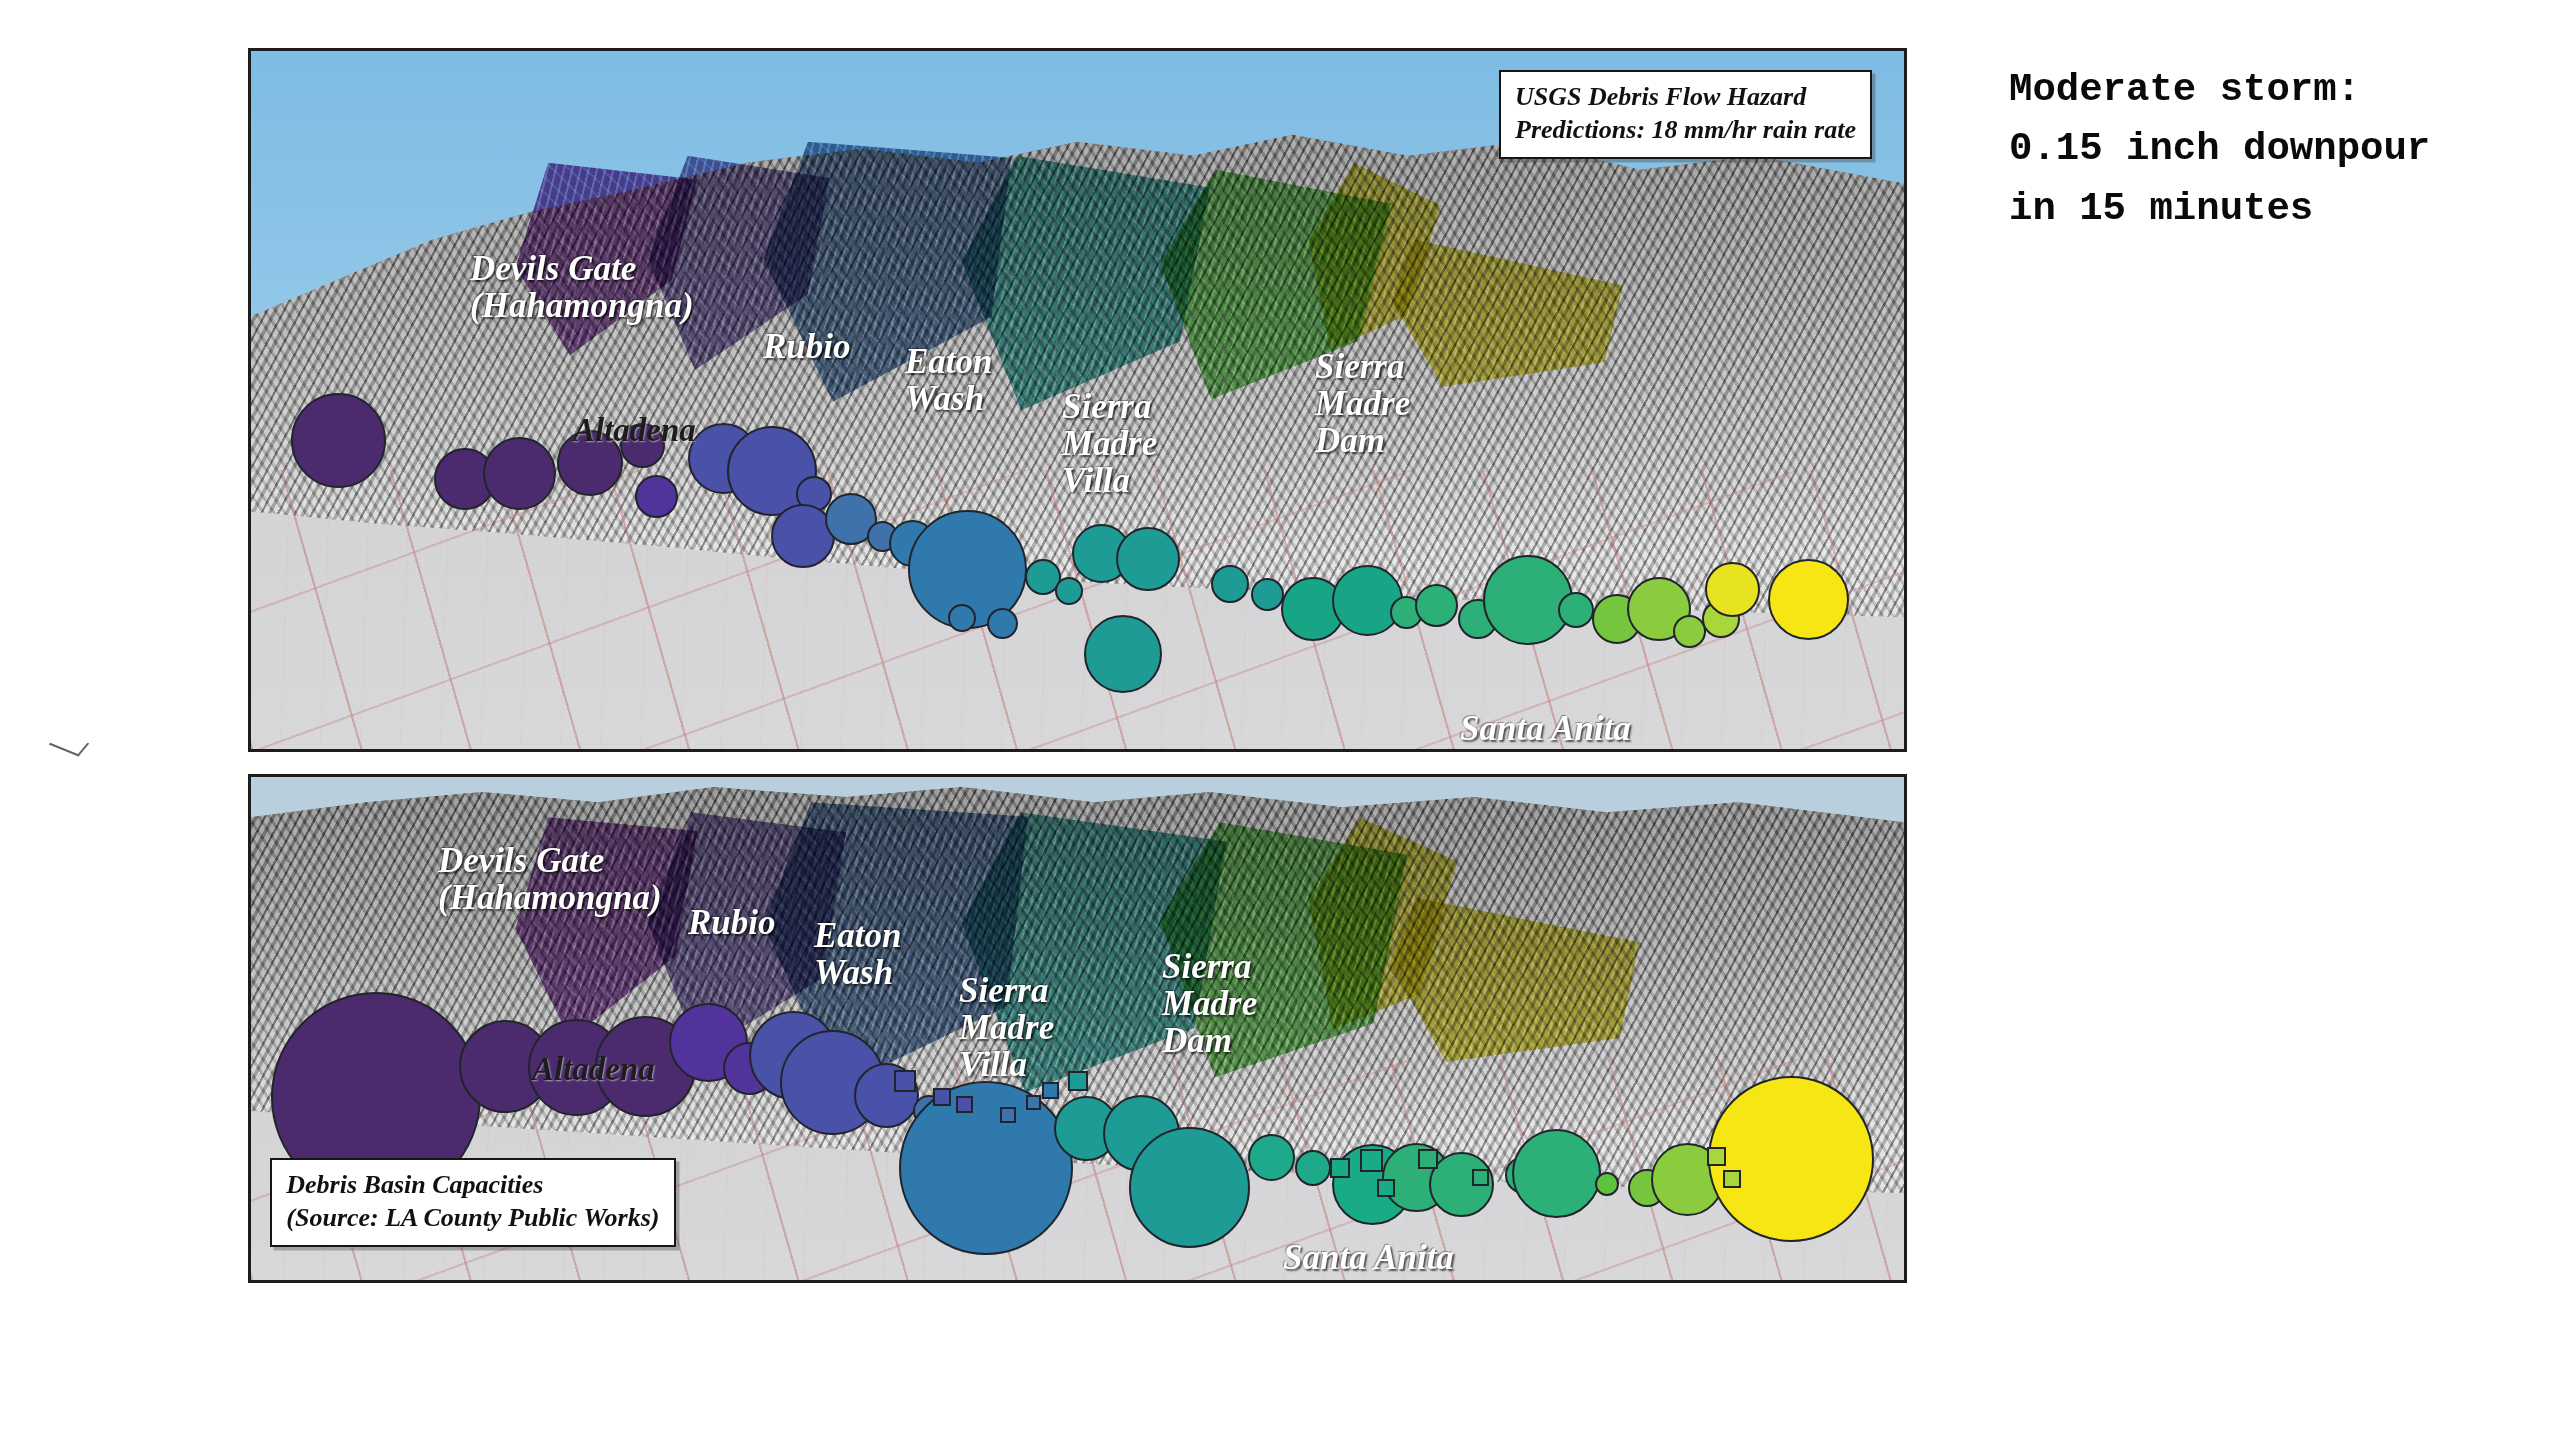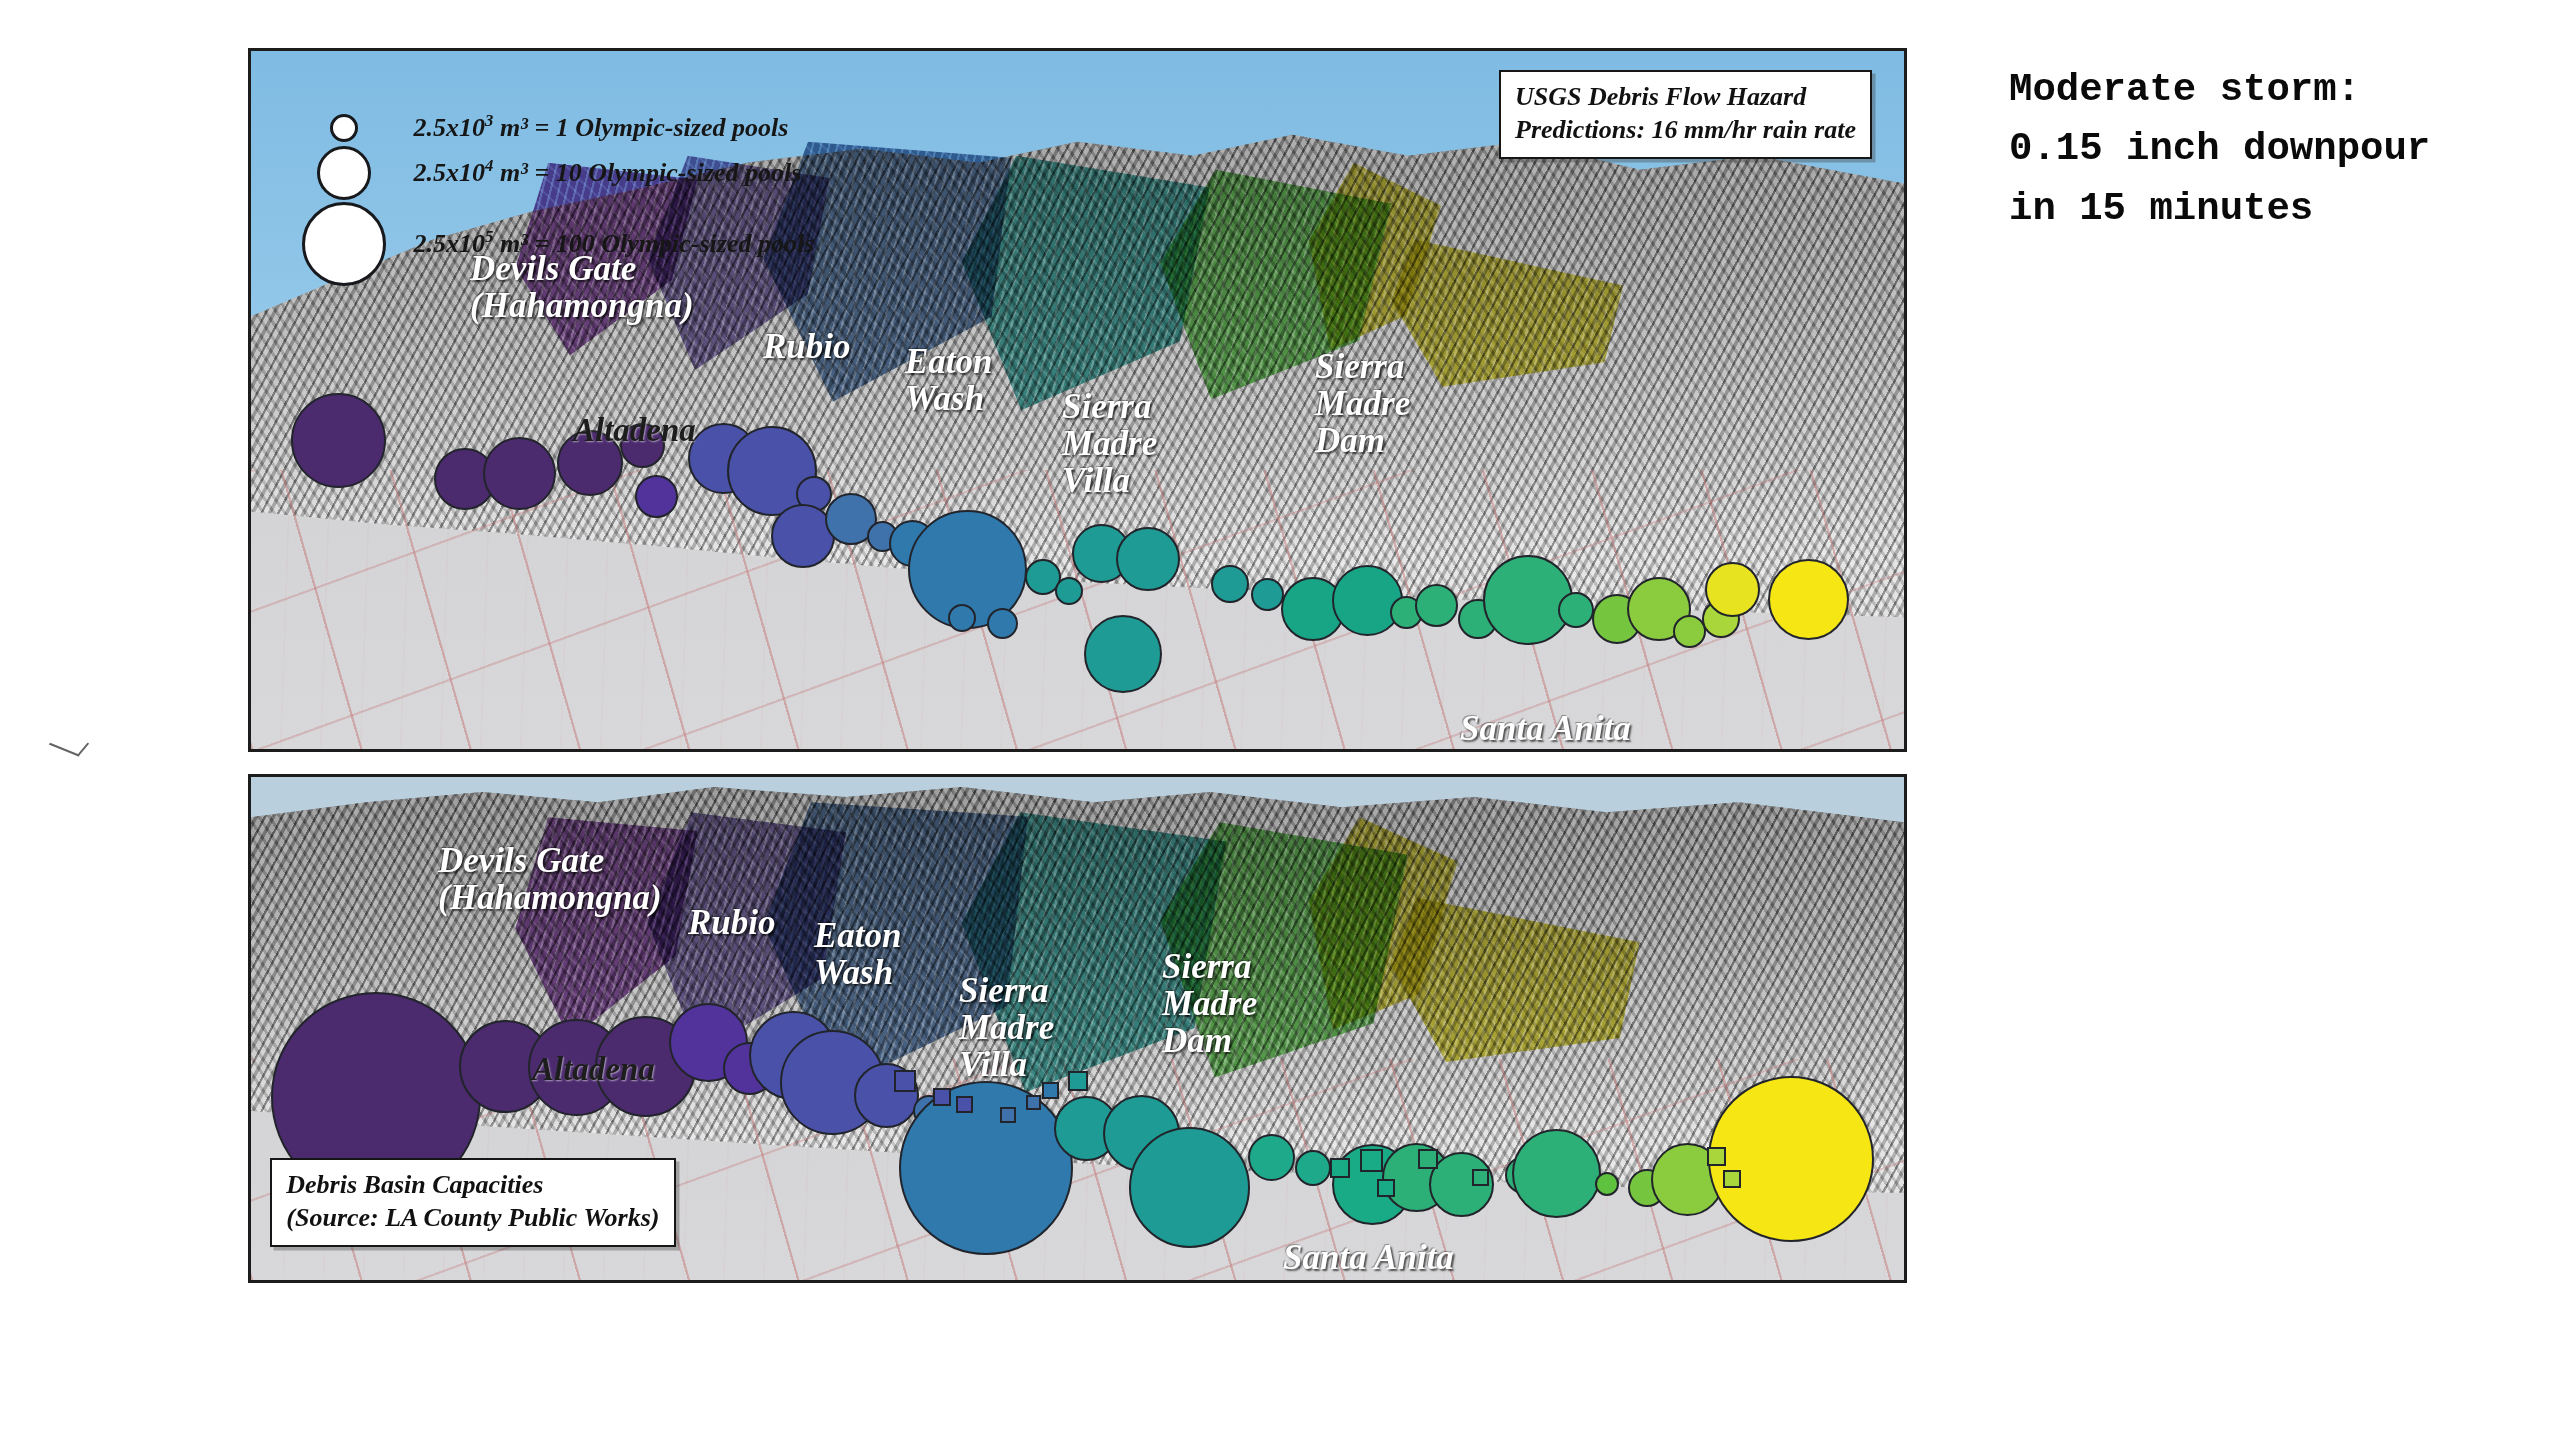--- a/index.html
+++ b/index.html
@@ -219,31 +219,23 @@
 Wash</div>
         <div class="mlabel" style="left: 811px; top: 337px; font-size: 35px;">Sierra
 Madre
 Villa</div>
         <div class="mlabel" style="left: 1064px; top: 297px; font-size: 35px;">Sierra
 Madre
 Dam</div>
         <div class="mlabel" style="left: 1209px; top: 659px; font-size: 35px;">Santa Anita</div>
       </div>
 
-    <div id="legend">
-        <div class="legend-circ" style="left: 61px; top: 54px; height: 28px; width: 28px;"></div>
-        <div class="legend-txt" style="left: 145px; top: 51px;">2.5x10<sup>3</sup> m³ = 1 Olympic-sized pools</div>
-        <div class="legend-circ" style="left: 48px; top: 86px; height: 54px; width: 54px;"></div>
-        <div class="legend-txt" style="left: 145px; top: 96px;">2.5x10<sup>4</sup> m³ = 10 Olympic-sized pools</div>
-        <div class="legend-circ" style="left: 33px; top: 142px; height: 84px; width: 84px;"></div>
-        <div class="legend-txt" style="left: 145px; top: 167px;">2.5x10<sup>5</sup> m³ = 100 Olympic-sized pools</div>
-      </div>
 
     <div class="caption-box" id="usgs-box">USGS Debris Flow Hazard
-Predictions: 16 mm/hr rain rate</div>
+Predictions: 18 mm/hr rain rate</div>
   </div>
 
   <div class="panel" id="panel-bottom">
     <div class="layer sky-b"></div>
     <div class="layer terrain" style="clip-path: polygon(0% 8%, 7% 5%, 14% 3%, 21% 5%, 28% 2%, 36% 4%, 43% 2%, 51% 5%, 58% 3%, 66% 6%, 74% 4%, 82% 7%, 90% 5%, 100% 9%, 100% 100%, 0% 100%);"></div>
     <div class="valley" style="height:48%; clip-path: polygon(0% 30%, 9% 34%, 18% 38%, 27% 42%, 36% 46%, 45% 50%, 54% 53%, 64% 56%, 74% 59%, 85% 62%, 100% 64%, 100% 100%, 0% 100%);"></div>
     <div class="roads" style="height:44%;"></div>
 
     <div class="ws" style="left:16%;top:8%;width:11%;height:46%;background:#7b2f9e;clip-path:polygon(18% 0%,100% 6%,88% 60%,30% 96%,0% 48%);">
         <div class="tex"></div>

